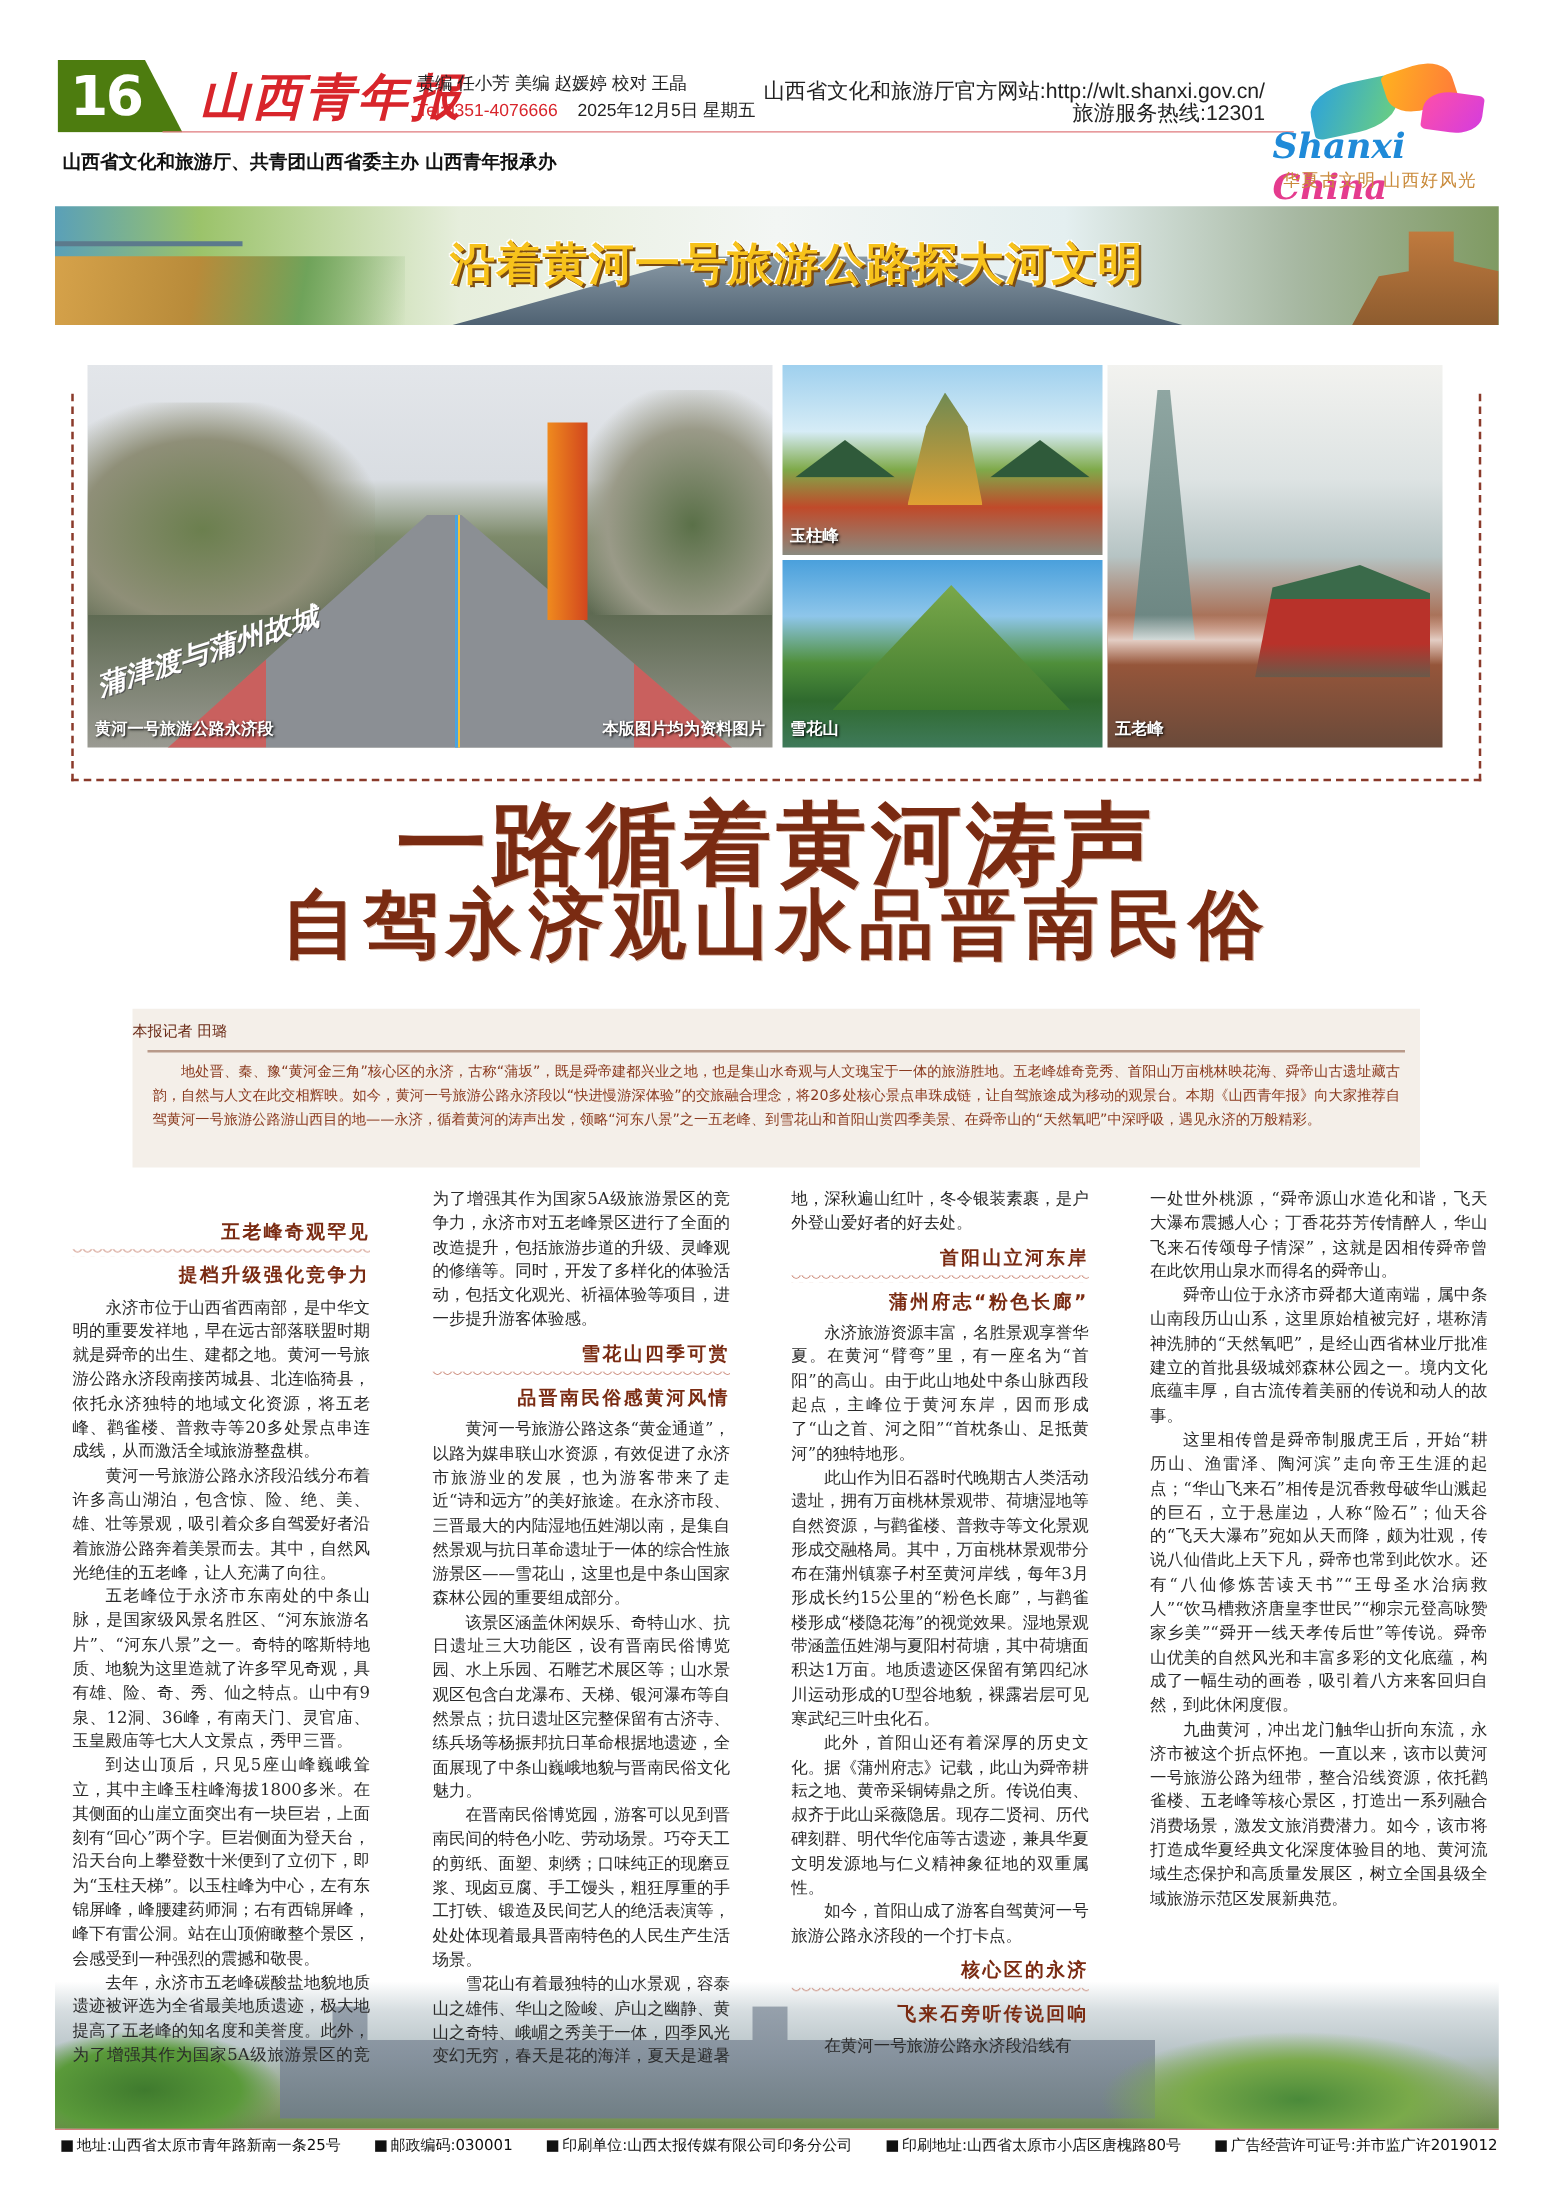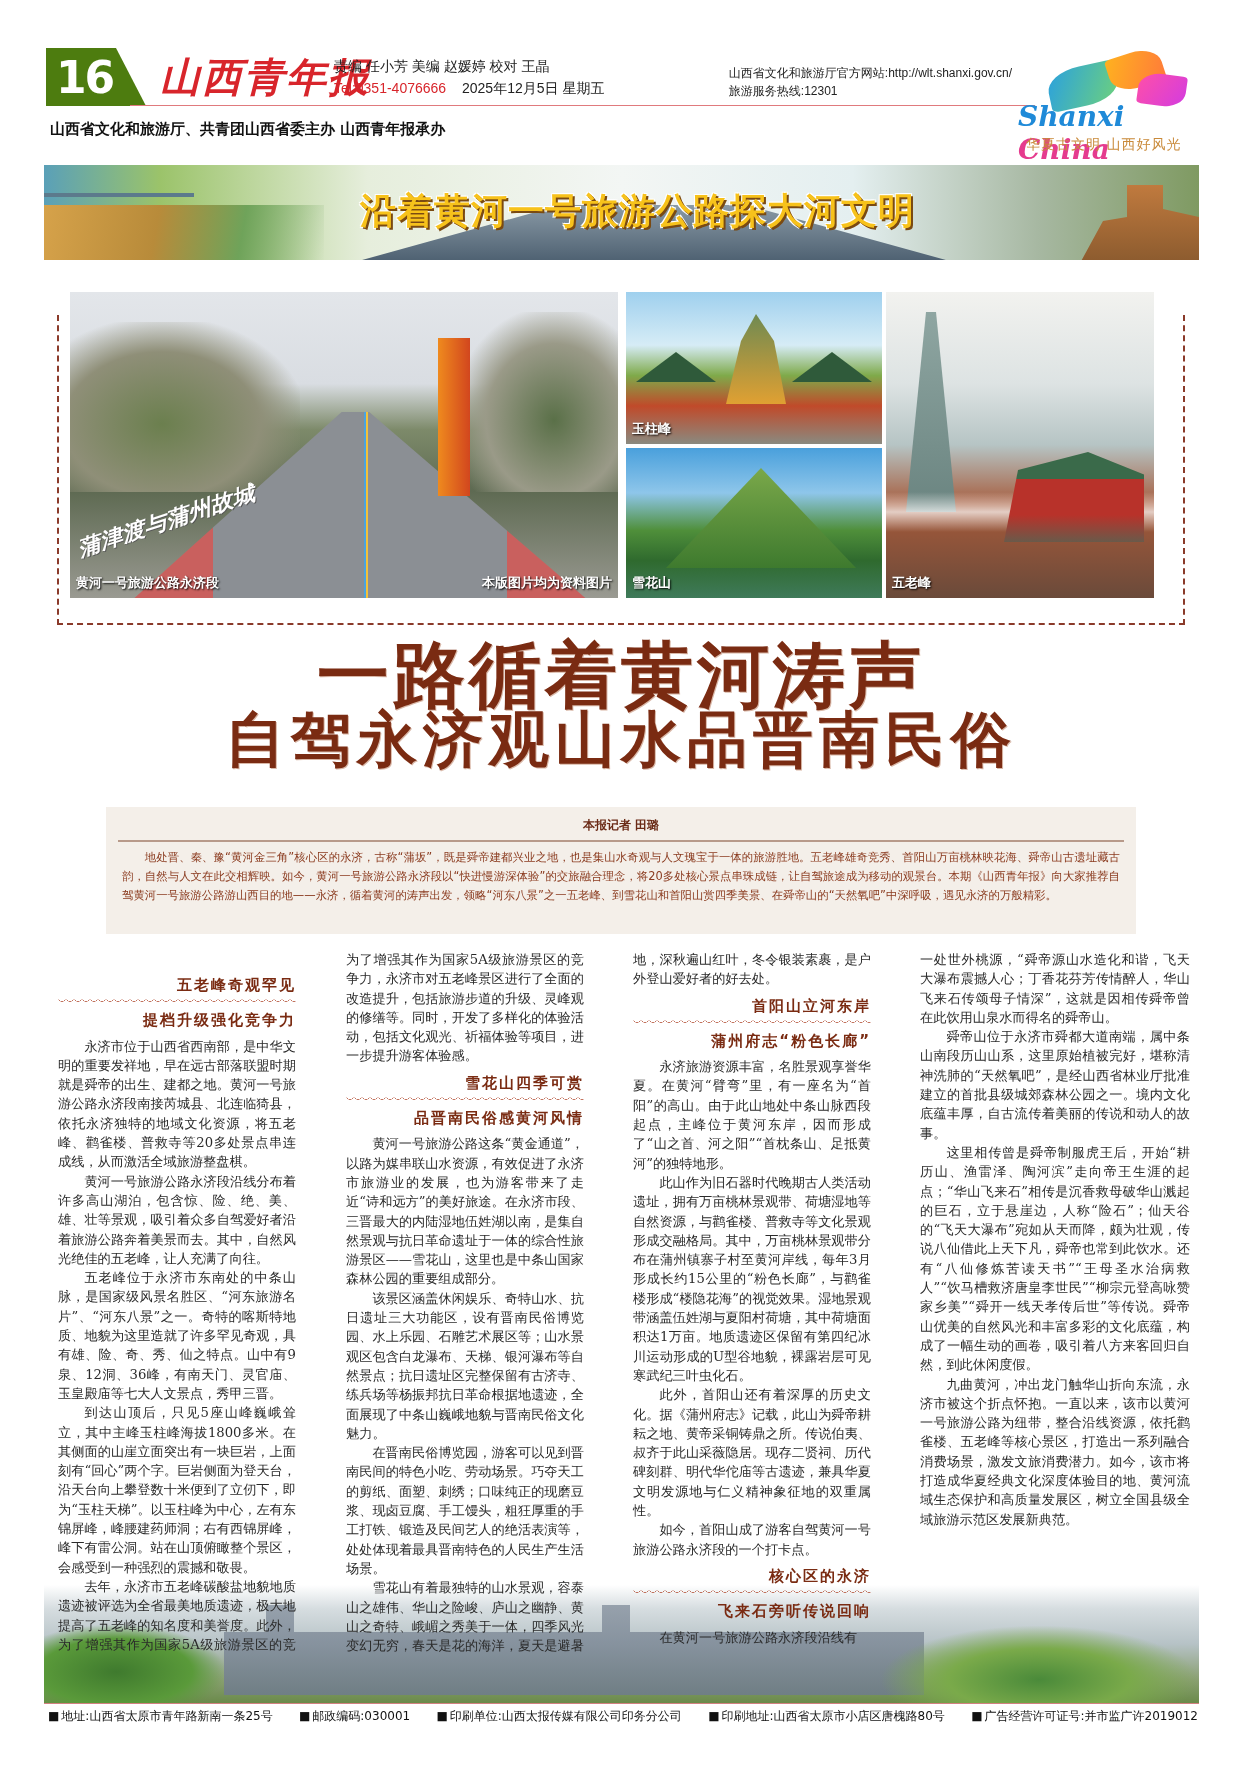--- a/index.html
+++ b/index.html
@@ -18,21 +18,21 @@
   }
   .mast-line { position: absolute; left: 130px; top: 105px; width: 905px; height: 1px; background: #e07a7d; }
   .paper-name {
     position: absolute; left: 160px; top: 50px; color: #d8252b;
     font-family: "DejaVu Serif", serif; font-size: 40px; font-style: italic; font-weight: bold; letter-spacing: 2px;
   }
   .editors { position: absolute; left: 334px; top: 58px; font-family: "Liberation Sans", sans-serif; font-size: 14px; color: #222; }
   .tel-date { position: absolute; left: 334px; top: 80px; font-family: "Liberation Sans", sans-serif; font-size: 14px; color: #222; }
   .tel-date .tel { color: #d8252b; margin-right: 12px; }
   .sponsors { position: absolute; left: 50px; top: 120px; font-family: "DejaVu Sans", sans-serif; font-weight: bold; font-size: 15px; color: #111; }
-  .site-info { position: absolute; right: 230px; top: 64px; text-align: left; font-family: "Liberation Sans", sans-serif; font-size: 12px; color: #222; line-height: 18px; }
+  .site-info { position: absolute; right: 230px; top: 64px; text-align: right; font-family: "Liberation Sans", sans-serif; font-size: 17px; color: #222; line-height: 18px; }
 
   .logo { position: absolute; left: 1018px; top: 48px; width: 182px; height: 110px; }
   .logo .ribbon1 { position: absolute; left: 30px; top: 18px; width: 70px; height: 40px; background: linear-gradient(120deg,#2aa0e0,#6fd27a); border-radius: 50% 10% 50% 10%; transform: rotate(-12deg); }
   .logo .ribbon2 { position: absolute; left: 90px; top: 4px; width: 55px; height: 36px; background: linear-gradient(120deg,#ffb21f,#ff7a3a); border-radius: 10% 50% 10% 50%; transform: rotate(-18deg); }
   .logo .ribbon3 { position: absolute; left: 120px; top: 26px; width: 48px; height: 32px; background: linear-gradient(120deg,#ff4fa8,#d33ce0); border-radius: 50% 10% 50% 10%; transform: rotate(8deg); }
   .logo .logo-text { position: absolute; left: 0; top: 52px; font-family: "DejaVu Serif", serif; font-style: italic; font-weight: bold; font-size: 28px; }
   .logo .logo-text .s1 { color: #1f8ad8; }
   .logo .logo-text .s2 { color: #e53b8e; }
   .logo .slogan { position: absolute; left: 8px; top: 88px; font-family: "DejaVu Sans", sans-serif; font-size: 14px; color: #c98a3a; letter-spacing: 1px; }
 
@@ -105,21 +105,21 @@
   }
   .headline-1 { top: 628px; font-size: 72px; letter-spacing: 4px; }
   .headline-2 { top: 700px; font-size: 60px; letter-spacing: 6px; }
   .headline-1 span { background: #fff; padding: 0 18px; }
 
   
   .lead-box {
     position: absolute; left: 106px; top: 807px; width: 1030px; height: 127px;
     background: #f4efe9;
   }
-  .byline { position: absolute; left: 0; right: 0; top: 10px; text-align: center; font-family: "DejaVu Sans", sans-serif; font-weight: bold; font-size: 12px; color: #6a2a16; }
+  .byline { position: absolute; left: 0; right: 0; top: 10px; text-align: left; font-family: "DejaVu Sans", sans-serif; font-weight: normal; font-size: 12px; color: #6a2a16; }
   .lead-rule { position: absolute; left: 12px; right: 12px; top: 33px; height: 2px; background: #b89a8a; }
   .lead-text {
     position: absolute; left: 16px; right: 16px; top: 41px;
     font-family: "DejaVu Sans", sans-serif; font-size: 11.4px; line-height: 19px; color: #8a3a1e;
     text-indent: 2em; text-align: justify;
   }
 
   
   .col {
     position: absolute; top: 962px; width: 238px;

